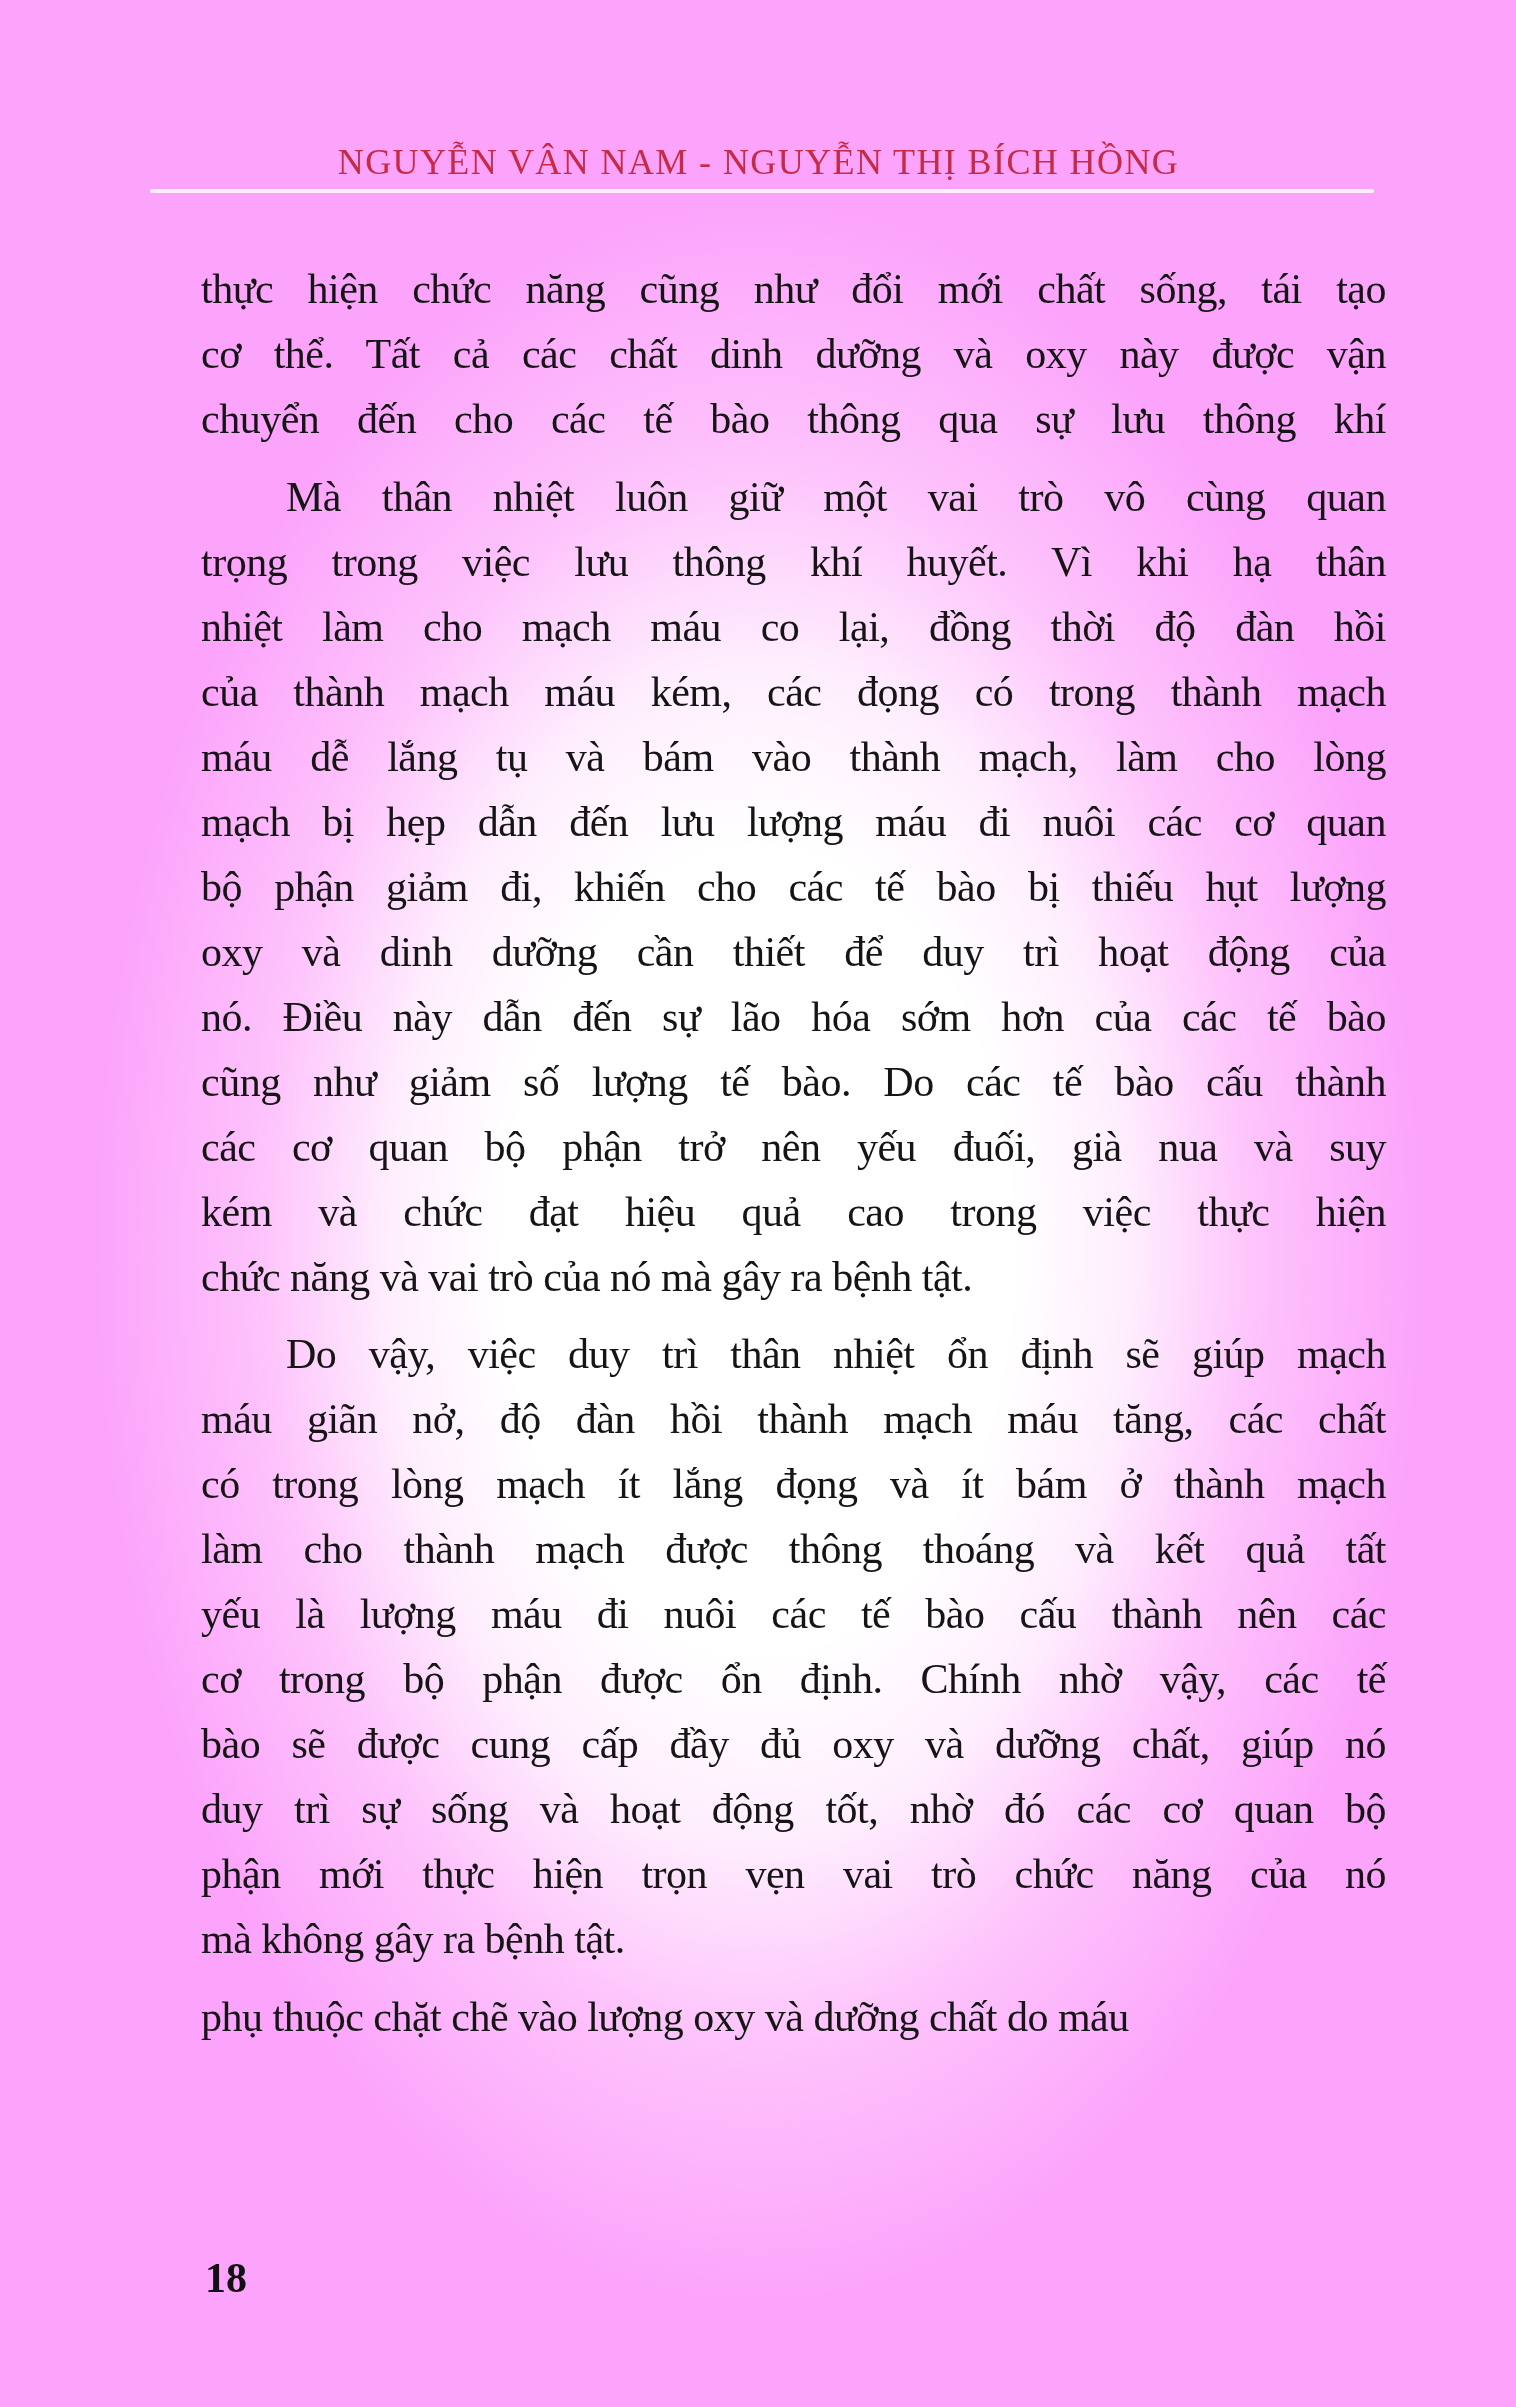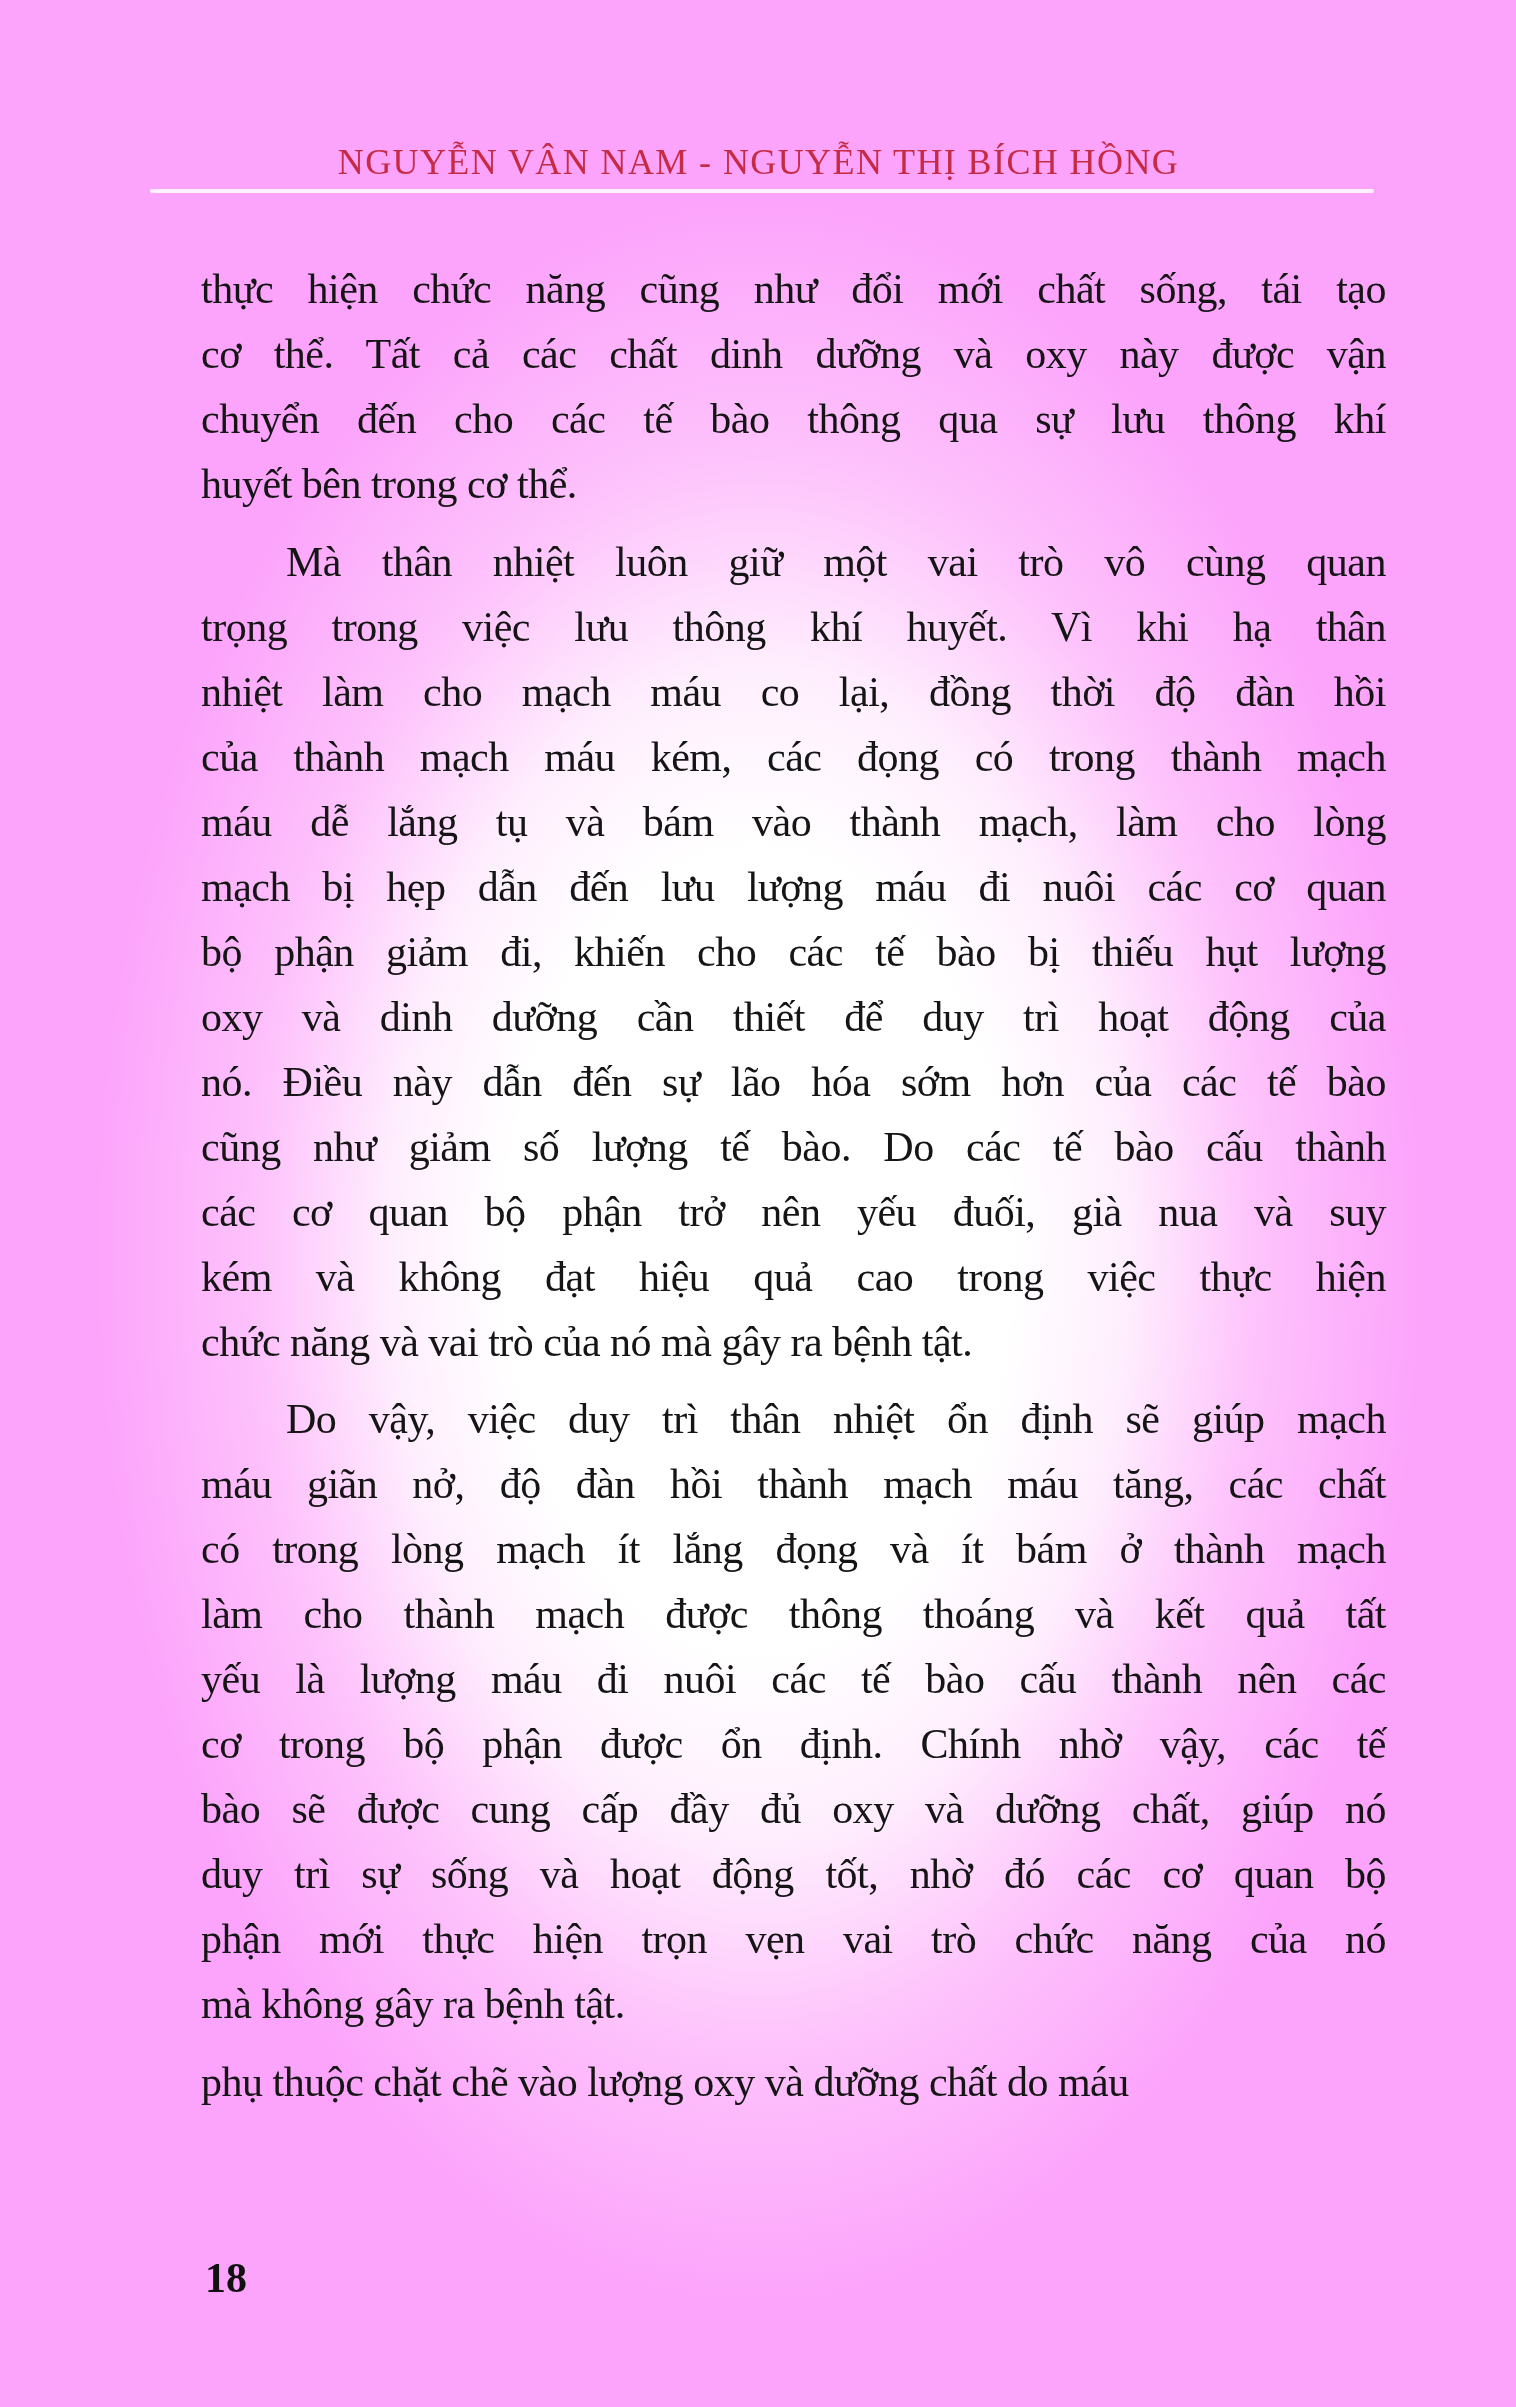--- a/index.html
+++ b/index.html
@@ -85,36 +85,35 @@
 
 <div class="running-header">NGUYỄN VÂN NAM - NGUYỄN THỊ BÍCH HỒNG</div>
 <div class="header-rule"></div>
 
 <div class="body-text">
 
   <div class="para">
     <div class="line">thực hiện chức năng cũng như đổi mới chất sống, tái tạo</div>
     <div class="line">cơ thể. Tất cả các chất dinh dưỡng và oxy này được vận</div>
     <div class="line">chuyển đến cho các tế bào thông qua sự lưu thông khí</div>
-    <div class="line last">huyết bên trong cơ thể.</div>
   </div>
 
   <div class="para">
     <div class="line indent">Mà thân nhiệt luôn giữ một vai trò vô cùng quan</div>
     <div class="line">trọng trong việc lưu thông khí huyết. Vì khi hạ thân</div>
     <div class="line">nhiệt làm cho mạch máu co lại, đồng thời độ đàn hồi</div>
     <div class="line">của thành mạch máu kém, các đọng có trong thành mạch</div>
     <div class="line">máu dễ lắng tụ và bám vào thành mạch, làm cho lòng</div>
     <div class="line">mạch bị hẹp dẫn đến lưu lượng máu đi nuôi các cơ quan</div>
     <div class="line">bộ phận giảm đi, khiến cho các tế bào bị thiếu hụt lượng</div>
     <div class="line">oxy và dinh dưỡng cần thiết để duy trì hoạt động của</div>
     <div class="line">nó. Điều này dẫn đến sự lão hóa sớm hơn của các tế bào</div>
     <div class="line">cũng như giảm số lượng tế bào. Do các tế bào cấu thành</div>
     <div class="line">các cơ quan bộ phận trở nên yếu đuối, già nua và suy</div>
-    <div class="line">kém và không đạt hiệu quả cao trong việc thực hiện</div>
+    <div class="line">kém và chức đạt hiệu quả cao trong việc thực hiện</div>
     <div class="line last">chức năng và vai trò của nó mà gây ra bệnh tật.</div>
   </div>
 
   <div class="para">
     <div class="line indent">Do vậy, việc duy trì thân nhiệt ổn định sẽ giúp mạch</div>
     <div class="line">máu giãn nở, độ đàn hồi thành mạch máu tăng, các chất</div>
     <div class="line">có trong lòng mạch ít lắng đọng và ít bám ở thành mạch</div>
     <div class="line">làm cho thành mạch được thông thoáng và kết quả tất</div>
     <div class="line">yếu là lượng máu đi nuôi các tế bào cấu thành nên các</div>
     <div class="line">cơ trong bộ phận được ổn định. Chính nhờ vậy, các tế</div>

